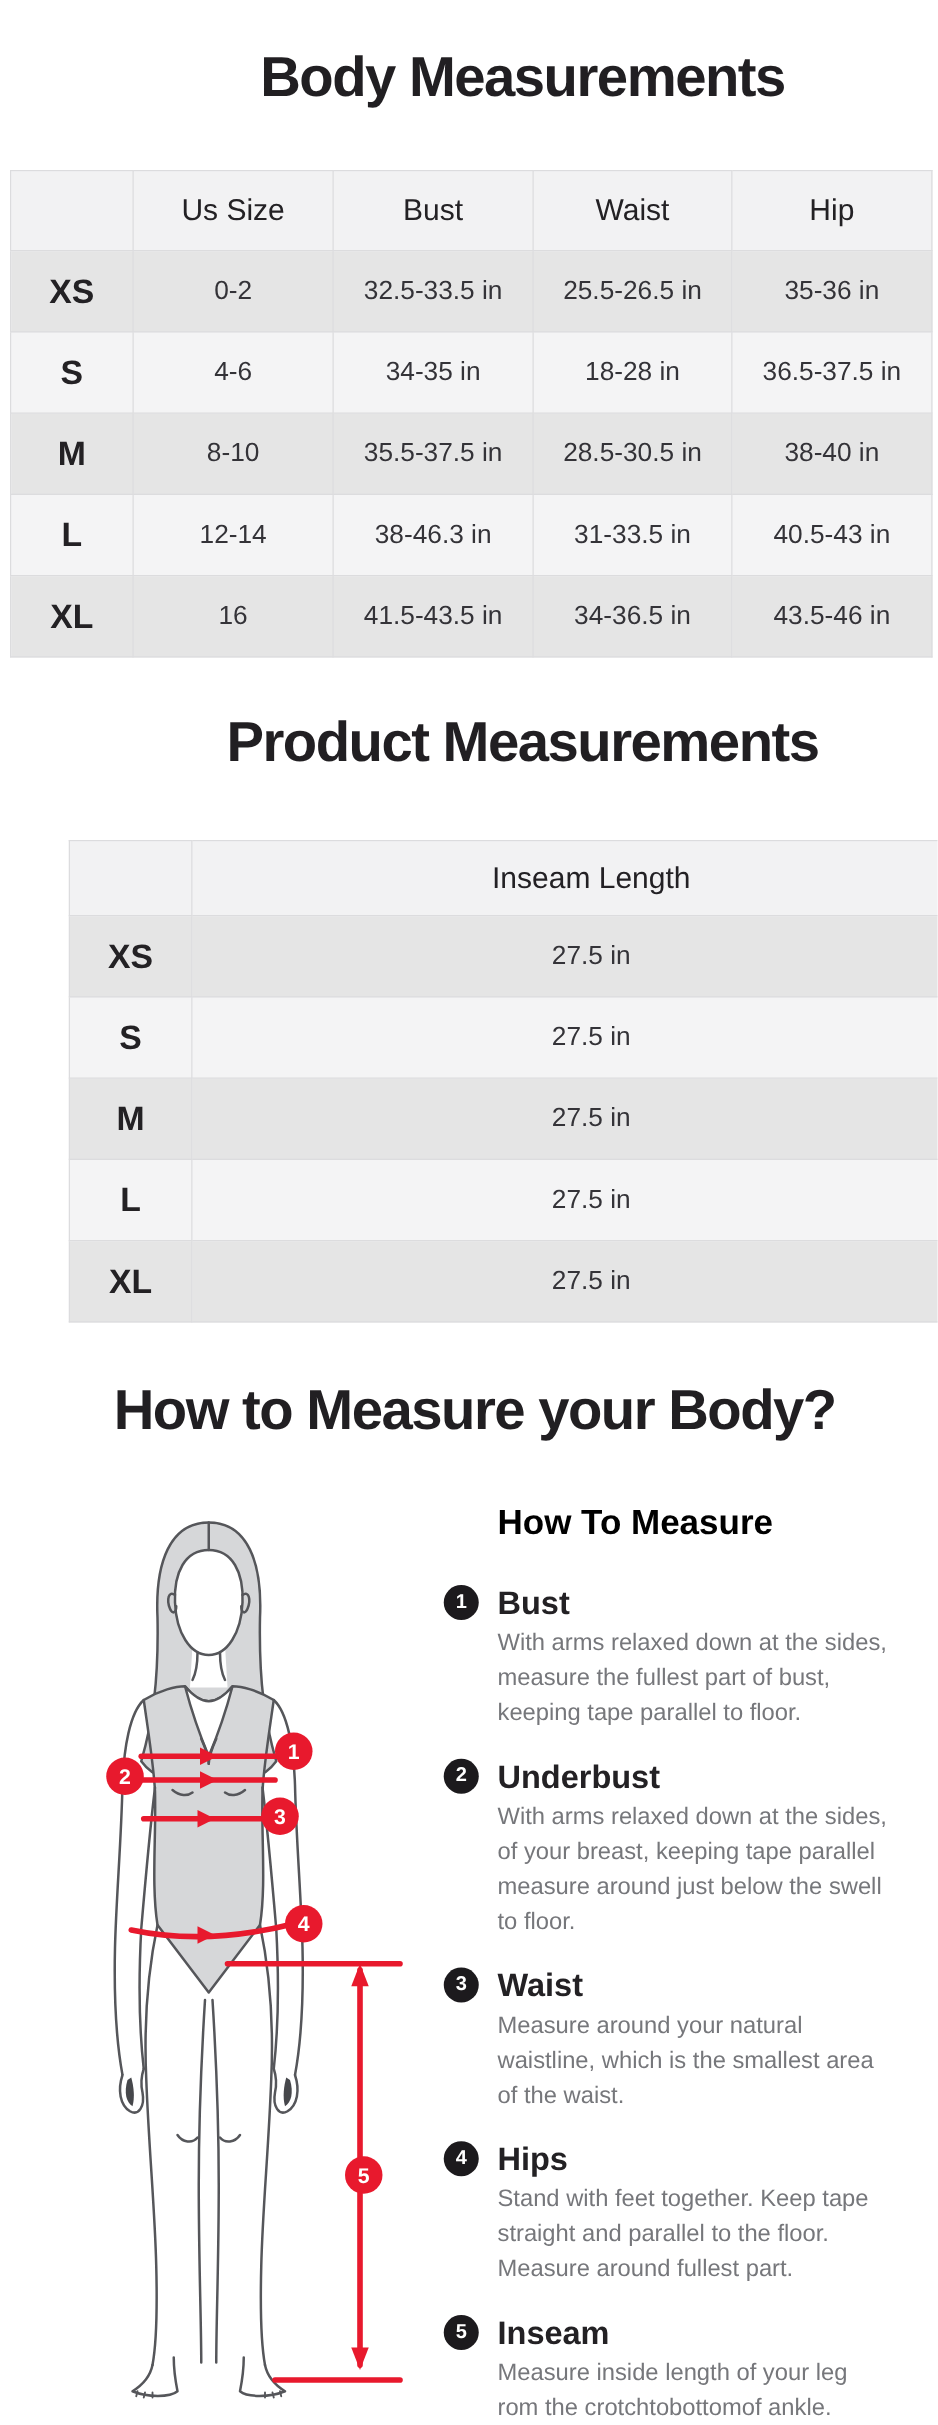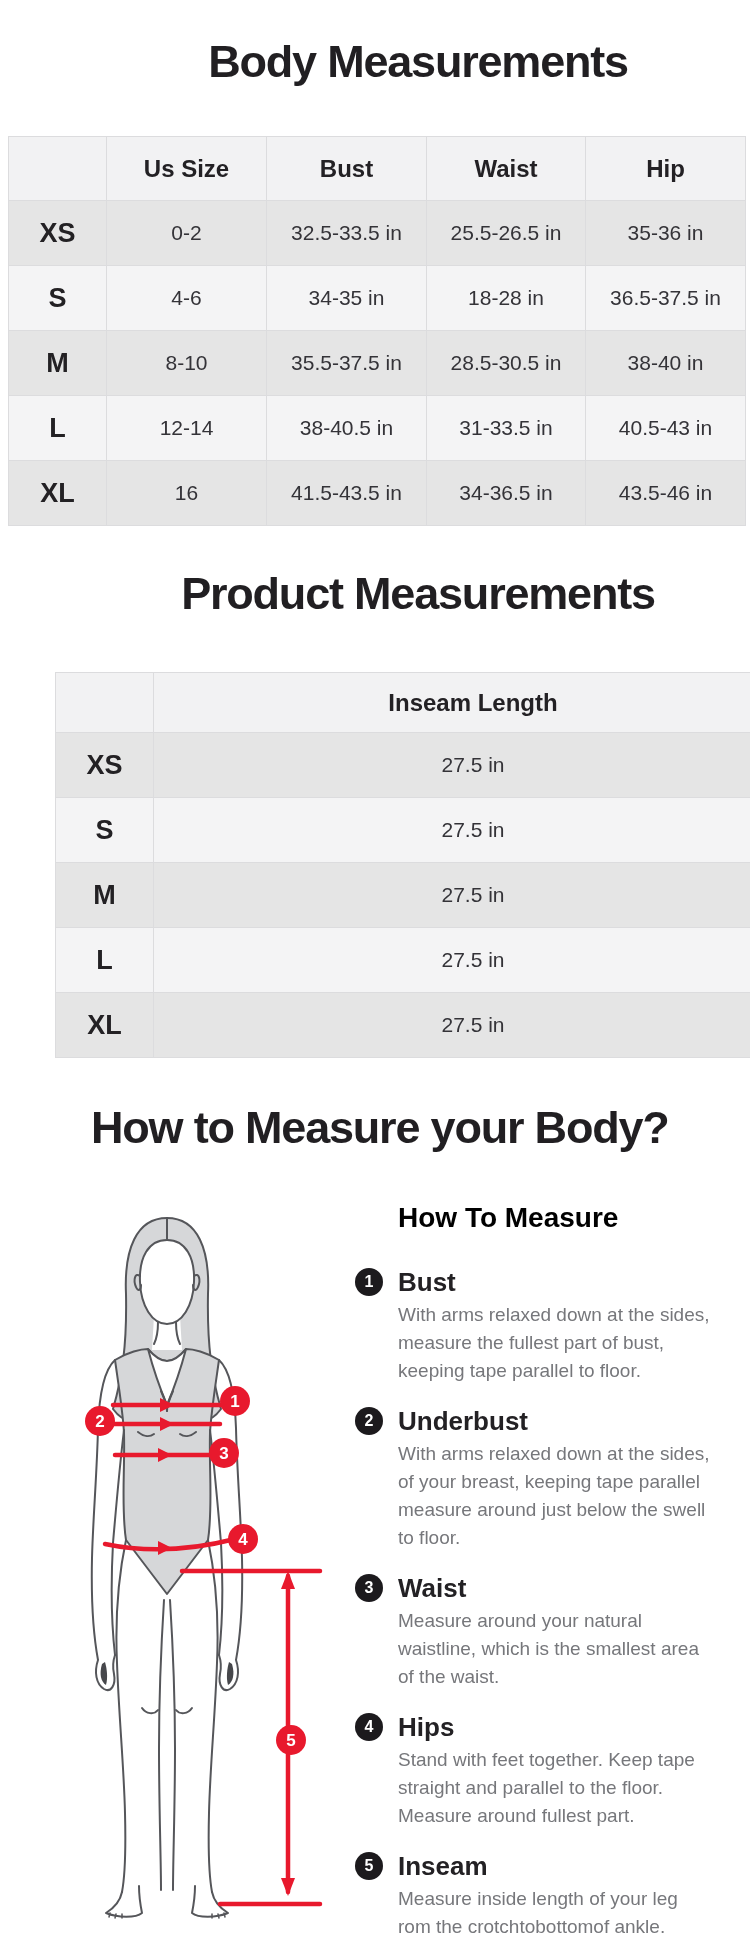--- a/index.html
+++ b/index.html
@@ -17,21 +17,21 @@
   #title-how{top:1100px;left:48px;}
 
   .size-table{position:absolute;left:8px;border-collapse:collapse;table-layout:fixed;width:737px;}
   #table-body-measurements{top:136px;}
   #table-product-measurements{top:672px;margin-left:47px;}
   .size-table th,.size-table td{
     border:1px solid #dcdcde;text-align:center;vertical-align:middle;padding:0;
     background:#e5e5e5;
   }
   .size-table th{
-    background:#f2f2f3;font-size:24px;font-weight:700;color:#232124;height:63px;
+    background:#f2f2f3;font-size:24px;font-weight:400;color:#232124;height:63px;
   }
   #table-product-measurements th{height:59px;}
   .size-table td{font-size:21px;color:#343338;height:64px;}
   .size-table td.lbl{font-weight:700;font-size:27px;color:#232124;}
   .size-table tr.alt td{background:#f4f4f5;}
 
   #figure-wrap{position:absolute;left:78px;top:1208px;width:316px;height:712px;}
   #figure-wrap svg{display:block;width:316px;height:712px;}
   .marker-num{
     font-family:"Liberation Sans","DejaVu Sans",sans-serif;
@@ -93,21 +93,21 @@
   <tr>
     <td class="lbl">M</td>
     <td>8-10</td>
     <td>35.5-37.5 in</td>
     <td>28.5-30.5 in</td>
     <td>38-40 in</td>
   </tr>
   <tr class="alt">
     <td class="lbl">L</td>
     <td>12-14</td>
-    <td>38-40.5 in</td>
+    <td>38-46.3 in</td>
     <td>31-33.5 in</td>
     <td>40.5-43 in</td>
   </tr>
   <tr>
     <td class="lbl">XL</td>
     <td>16</td>
     <td>41.5-43.5 in</td>
     <td>34-36.5 in</td>
     <td>43.5-46 in</td>
   </tr>

